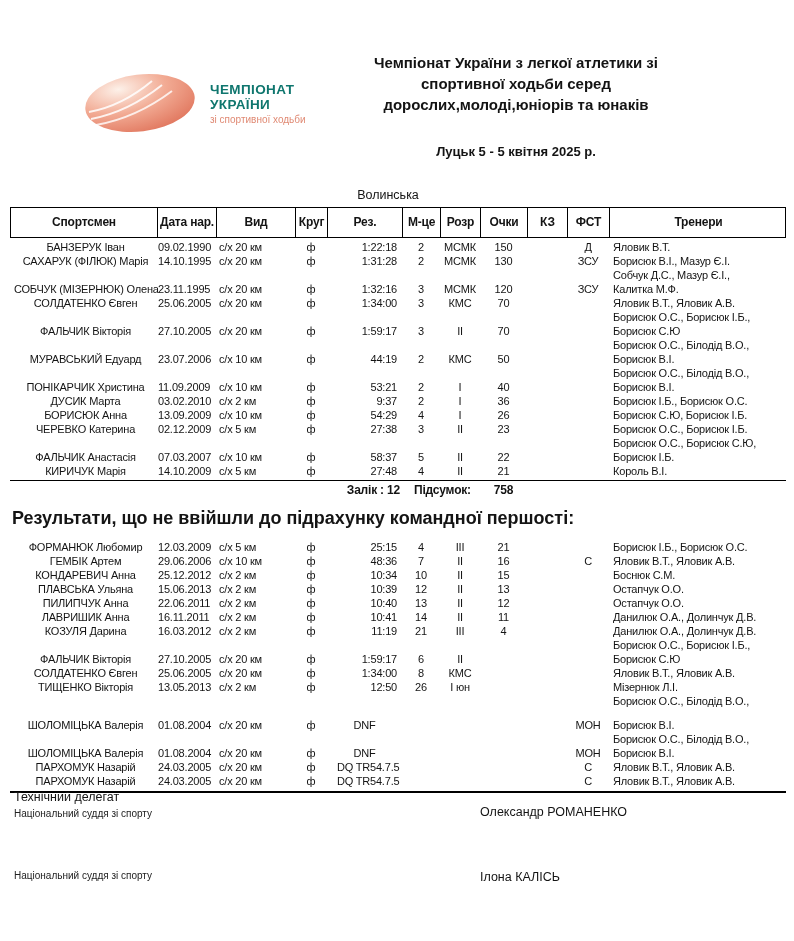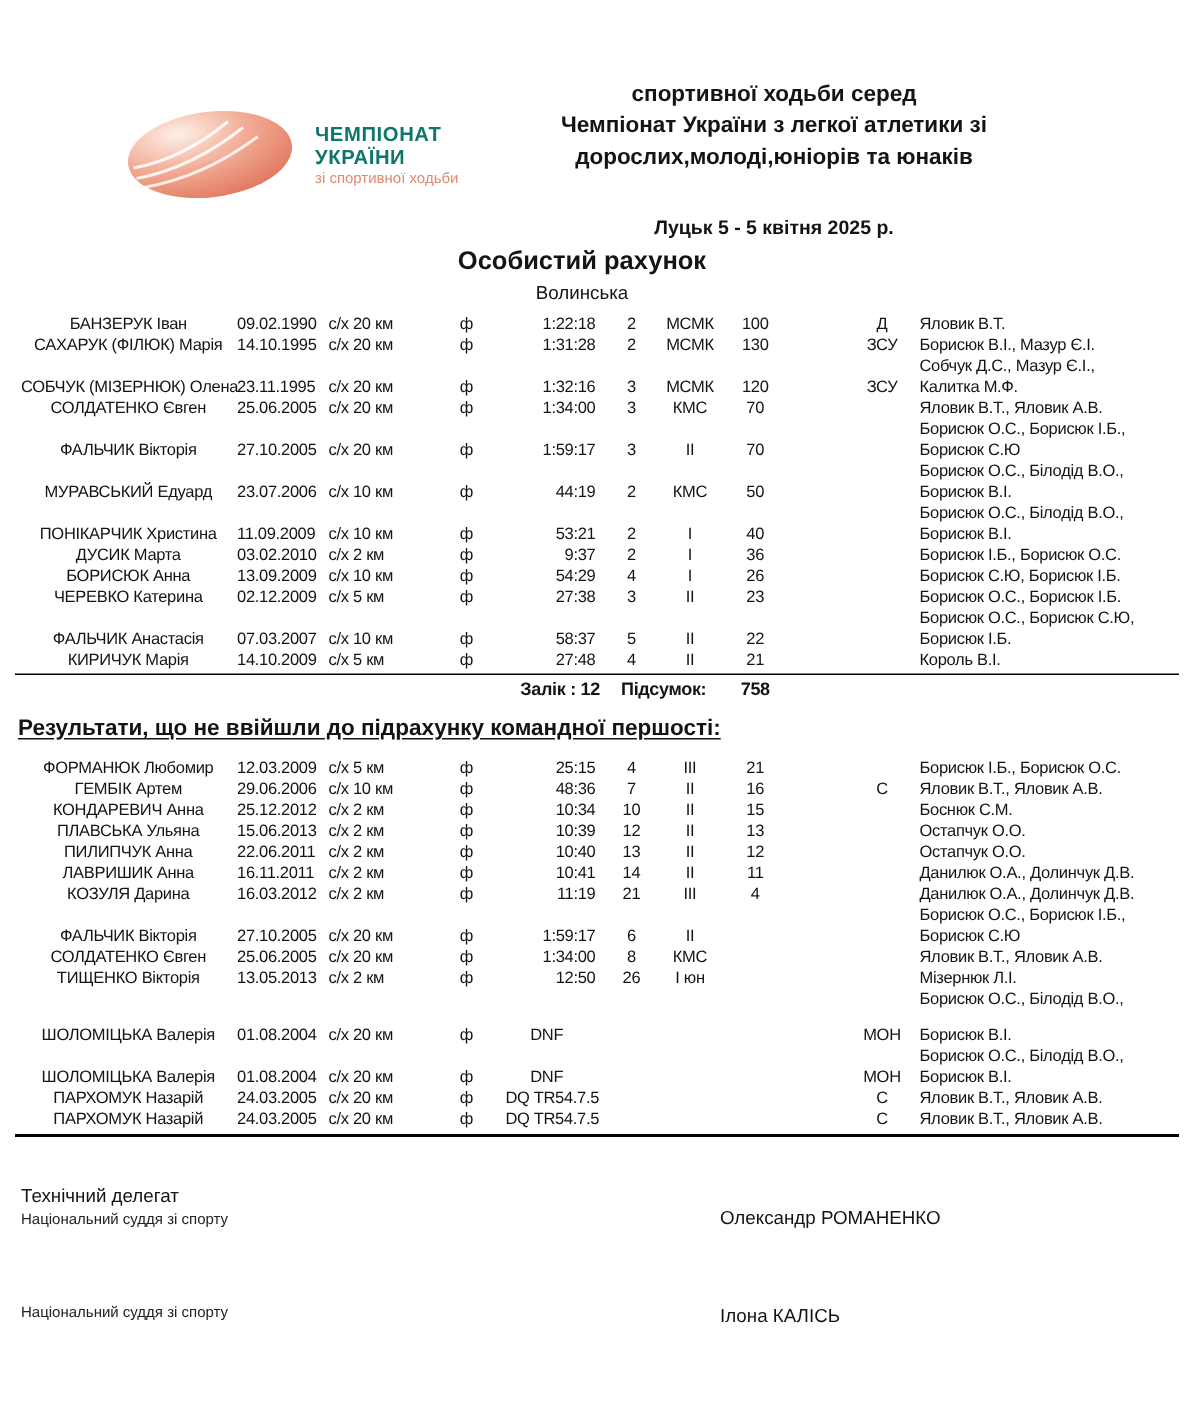--- a/index.html
+++ b/index.html
@@ -71,22 +71,22 @@
 
   .summary-row {
     margin-top: 2px; border-top: 1.7px solid #000;
     padding: 2px 0 1px 0; font-weight: bold;
   }
   .summary-row .s-zalik { grid-column: 5; font-size: 12px; line-height: 15px; text-align: right; padding-right: 2px; }
   .summary-row .s-label { grid-column: 6 / 8; font-size: 12px; line-height: 15px; padding-left: 12px; white-space: nowrap; }
   .summary-row .s-total { grid-column: 8; font-size: 12px; line-height: 15px; text-align: center; }
 
   .section2-title {
-    margin: 9px 0 9px 2px; font-size: 15px; font-weight: bold;
-    text-decoration: underline; text-underline-offset: 2px; letter-spacing: 0;
+    margin: 9px 0 9px 2px; font-size: 18px; font-weight: bold;
+    text-underline-offset: 2px; letter-spacing: 0;
   }
   .bottom-rule { margin-top: 3px; border-top: 2.4px solid #000; width: 776px; }
 
   
   .footer { position: absolute; left: 14px; top: 790px; width: 766px; }
   .fblock { position: relative; }
   .fb1 { margin-bottom: 50px; }
   .frole { font-size: 12.5px; line-height: 14px; }
   .fsub  { font-size: 10px; line-height: 12px; margin-top: 4px; color: #222; }
   .fname { position: absolute; left: 466px; font-size: 12.5px; }
@@ -113,40 +113,52 @@
       <path d="M14 53 Q 54 46 90 19" stroke="#ffffff" stroke-width="2" fill="none" opacity="0.8"></path>
     </svg>
     <div class="logo-text">
       <div class="l1">ЧЕМПІОНАТ</div>
       <div class="l2">УКРАЇНИ</div>
       <div class="l3">зі спортивної ходьби</div>
     </div>
   </div>
 
   <div class="title-block">
+    <div>Чемпіонат України з легкої атлетики зі</div>
     <div>спортивної ходьби серед</div>
-    <div>Чемпіонат України з легкої атлетики зі</div>
     <div>дорослих,молоді,юніорів та юнаків</div>
   </div>
   <div class="date-line">Луцьк 5 - 5 квітня 2025 р.</div>
-  <div class="report-title">Особистий рахунок</div>
   <div class="team-name">Волинська</div>
 
   <div class="table-wrap">
+    <div class="thead grid-cols">
+      <div class="th">Спортсмен</div>
+      <div class="th">Дата нар.</div>
+      <div class="th">Вид</div>
+      <div class="th">Круг</div>
+      <div class="th">Рез.</div>
+      <div class="th">М-це</div>
+      <div class="th">Розр</div>
+      <div class="th">Очки</div>
+      <div class="th">КЗ</div>
+      <div class="th">ФСТ</div>
+      <div class="th">Тренери</div>
+    </div>
 
     <div class="tbody" id="tbody-main">
         <div class="trow grid-cols">
           <div class="cell c-name">БАНЗЕРУК Іван</div>
           <div class="cell c-dob">09.02.1990</div>
           <div class="cell c-event">с/х 20 км</div>
           <div class="cell c-lap">ф</div>
           <div class="cell c-result">1:22:18</div>
           <div class="cell c-place">2</div>
           <div class="cell c-rank">МСМК</div>
-          <div class="cell c-points">100</div>
+          <div class="cell c-points">150</div>
           <div class="cell c-kz"></div>
           <div class="cell c-fst">Д</div>
           <div class="cell c-coaches">
             <div>Яловик В.Т.</div>
           </div>
         </div>
         <div class="trow grid-cols">
           <div class="cell c-name">САХАРУК (ФІЛЮК) Марія</div>
           <div class="cell c-dob">14.10.1995</div>
           <div class="cell c-event">с/х 20 км</div>

